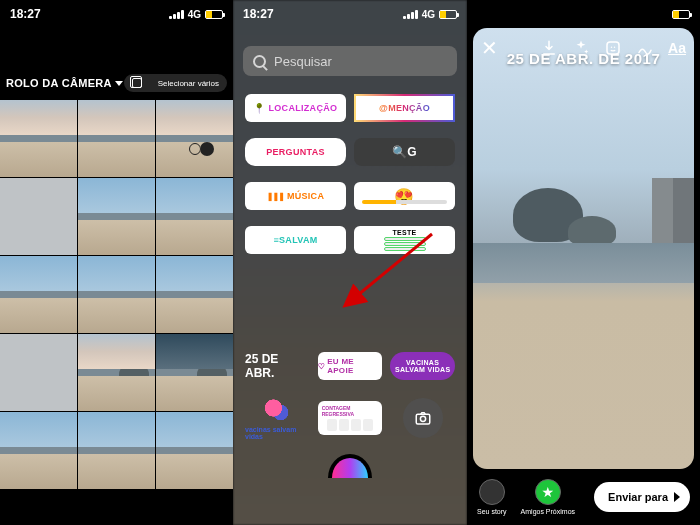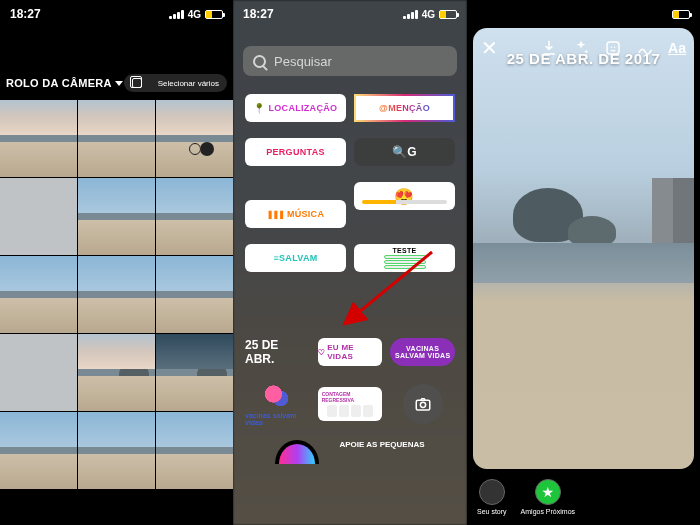--- a/index.html
+++ b/index.html
@@ -46,33 +46,33 @@
   .search-bar { margin: 18px 10px 12px; background: rgba(110,110,110,0.85); border-radius: 8px; height: 30px; display:flex; align-items:center; padding: 0 10px; gap:8px; color:#d6d6d6; font-size:13px;}
   .search-icon { width:13px; height:13px; border:2px solid #d6d6d6; border-radius:50%; position:relative;}
   .search-icon::after { content:''; position:absolute; width:6px; height:2px; background:#d6d6d6; bottom:-3px; right:-4px; transform:rotate(45deg);}
   .sticker-grid { display:grid; grid-template-columns: repeat(2,1fr); gap:16px 8px; padding: 6px 12px; }
   .sticker { background:#fff; border-radius:6px; height:28px; display:flex; align-items:center; justify-content:center; font-size:9px; font-weight:800; letter-spacing:0.3px; }
   .st-loc { color:#d32ed1; }
   .st-loc::before { content:'📍'; font-size:10px; margin-right:2px; filter:hue-rotate(70deg);}
   .st-mention { color:#fff; background: linear-gradient(90deg,#feda75,#fa7e1e,#d62976,#962fbf,#4f5bd5); -webkit-background-clip: text; background-clip:text; border:2px solid #f58529; border-image: linear-gradient(90deg,#feda75,#d62976,#4f5bd5) 1; background:#fff;}
   .st-mention span { background: linear-gradient(90deg,#fa7e1e,#d62976,#4f5bd5); -webkit-background-clip:text; background-clip:text; -webkit-text-fill-color:transparent; }
   .st-hashtag span { background: linear-gradient(90deg,#fa7e1e,#d62976,#4f5bd5); -webkit-background-clip:text; background-clip:text; -webkit-text-fill-color:transparent; font-style: italic;}
-  .st-perguntas { color:#e91e63; }
+  .st-perguntas { color:#e91e63;border-radius:10px; }
   .st-gif { background: rgba(60,60,60,0.9); color:#fff; border-radius:8px; font-size:12px;}
-  .st-musica { color:#ff7a00;margin-top:18px; }
+  .st-musica { color:#ff7a00; }
   .st-musica::before { content:'❚❚❚'; letter-spacing:-1px; margin-right:3px; font-size:8px;}
   .st-emoji { font-size: 16px; position:relative;}
   .st-emoji::after { content:''; position:absolute; left:8px; right:8px; bottom:6px; height:4px; background: linear-gradient(90deg,#ffb400 40%, #ddd 40%); border-radius:3px;}
   .st-enquete { color:#23c4b6; }
   .st-teste { flex-direction:column; font-size:7px; gap:1px;}
   .st-teste .bars { display:flex; flex-direction:column; gap:1px;}
   .st-teste .bars span { width:42px; height:4px; background:#eee; border:1px solid #54d66a; border-radius:3px;}
   .row-gap { height: 60px; display:flex; align-items:center; padding-left: 24px; color:#fff; font-size:13px; font-weight:800; position:relative;}
   .arrow { position:absolute; top:-28px; right:30px; width:100px; height:80px; pointer-events:none;}
-  .bottom-row { display:grid; grid-template-columns: repeat(3,1fr); gap:10px 8px; padding: 0 12px;}
+  .bottom-row { display:grid; grid-template-columns: repeat(3,1fr); gap:10px 8px; padding: 0 12px; margin-top: 32px;}
   .st-cuido { color:#b230a6; font-size:8px;}
   .st-cuido::before { content:'♡'; margin-right:2px; color:#b230a6;}
   .st-vac { background:#8b2fb8; color:#fff; font-size:7px; line-height:1; text-align:center; border-radius:14px;}
   .bottom2 { display:grid; grid-template-columns: repeat(3,1fr); gap:10px 8px; padding: 16px 12px 0; align-items:center;}
   .vac-icon { display:flex; flex-direction:column; align-items:center; font-size:7px; color:#3b5bd6; font-weight:700;}
   .vac-icon .img { width:36px; height:30px; background: radial-gradient(circle at 40% 40%, #ff5ea0 0 30%, transparent 31%), radial-gradient(circle at 60% 55%, #4f5bd5 0 28%, transparent 29%); }
   .contagem { background:#fff; border-radius:6px; padding:4px; display:flex; flex-direction:column; align-items:center; gap:2px;}
   .contagem .t { font-size:5px; color:#b230a6; font-weight:800;}
   .contagem .boxes { display:flex; gap:2px;}
   .contagem .boxes span { width:10px; height:12px; background:#eee; border-radius:2px;}
@@ -260,21 +260,21 @@
             </marker>
           </defs>
         <path d="M95,2 L10,72" stroke="#d30000" stroke-width="3" fill="none" marker-end="url(#ah)"></path>
       </svg>
     </div>
     <div class="bottom-row">
       <div style="color:#fff;font-size:12px;font-weight:800;display:flex;align-items:center;justify-content:center;">
           <span>25 DE ABR.</span>
         </div>
       <div class="sticker st-cuido">
-          <span>EU ME VIDAS</span>
+          <span>EU ME APOIE</span>
         </div>
       <div class="sticker st-vac">
           <span>VACINAS SALVAM VIDAS</span>
         </div>
     </div>
     <div class="bottom2">
       <div class="vac-icon">
         <div class="img"></div>
         <span>vacinas salvam vidas</span>
       </div>
@@ -292,21 +292,20 @@
             <rect x="3" y="7" width="18" height="13" rx="2" fill="none" stroke="#fff" stroke-width="2"></rect>
             <circle cx="12" cy="13" r="3.5" fill="none" stroke="#fff" stroke-width="2"></circle>
             <path d="M9 7l1.5-2h3L15 7" fill="none" stroke="#fff" stroke-width="2"></path>
           </svg>
       </div>
     </div>
     <div class="logo-row">
       <div>
           <div class="logo-a"></div>
         </div>
-      <div class="ap"><span>APOIE AS PEQUENAS</span></div>
     </div>
   </div>
 </div>
 
 <div class="panel panel-3">
   <div class="p3-bg"></div>
   <div class="status-bar">
     <span>18:27</span>
     <div class="status-right">
       <div class="sig-dots">
@@ -364,14 +363,18 @@
     <div class="share-targets">
       <div class="tgt">
         <div class="avatar"></div>
         <span class="tgt-label">Seu story</span>
       </div>
       <div class="tgt">
         <div class="avatar green">★</div>
         <span class="tgt-label">Amigos Próximos</span>
       </div>
     </div>
+    <div class="send-btn">
+      <span>Enviar para</span>
+      <span class="chev-r"></span>
+    </div>
   </div>
 </div>
 
 </body></html>

